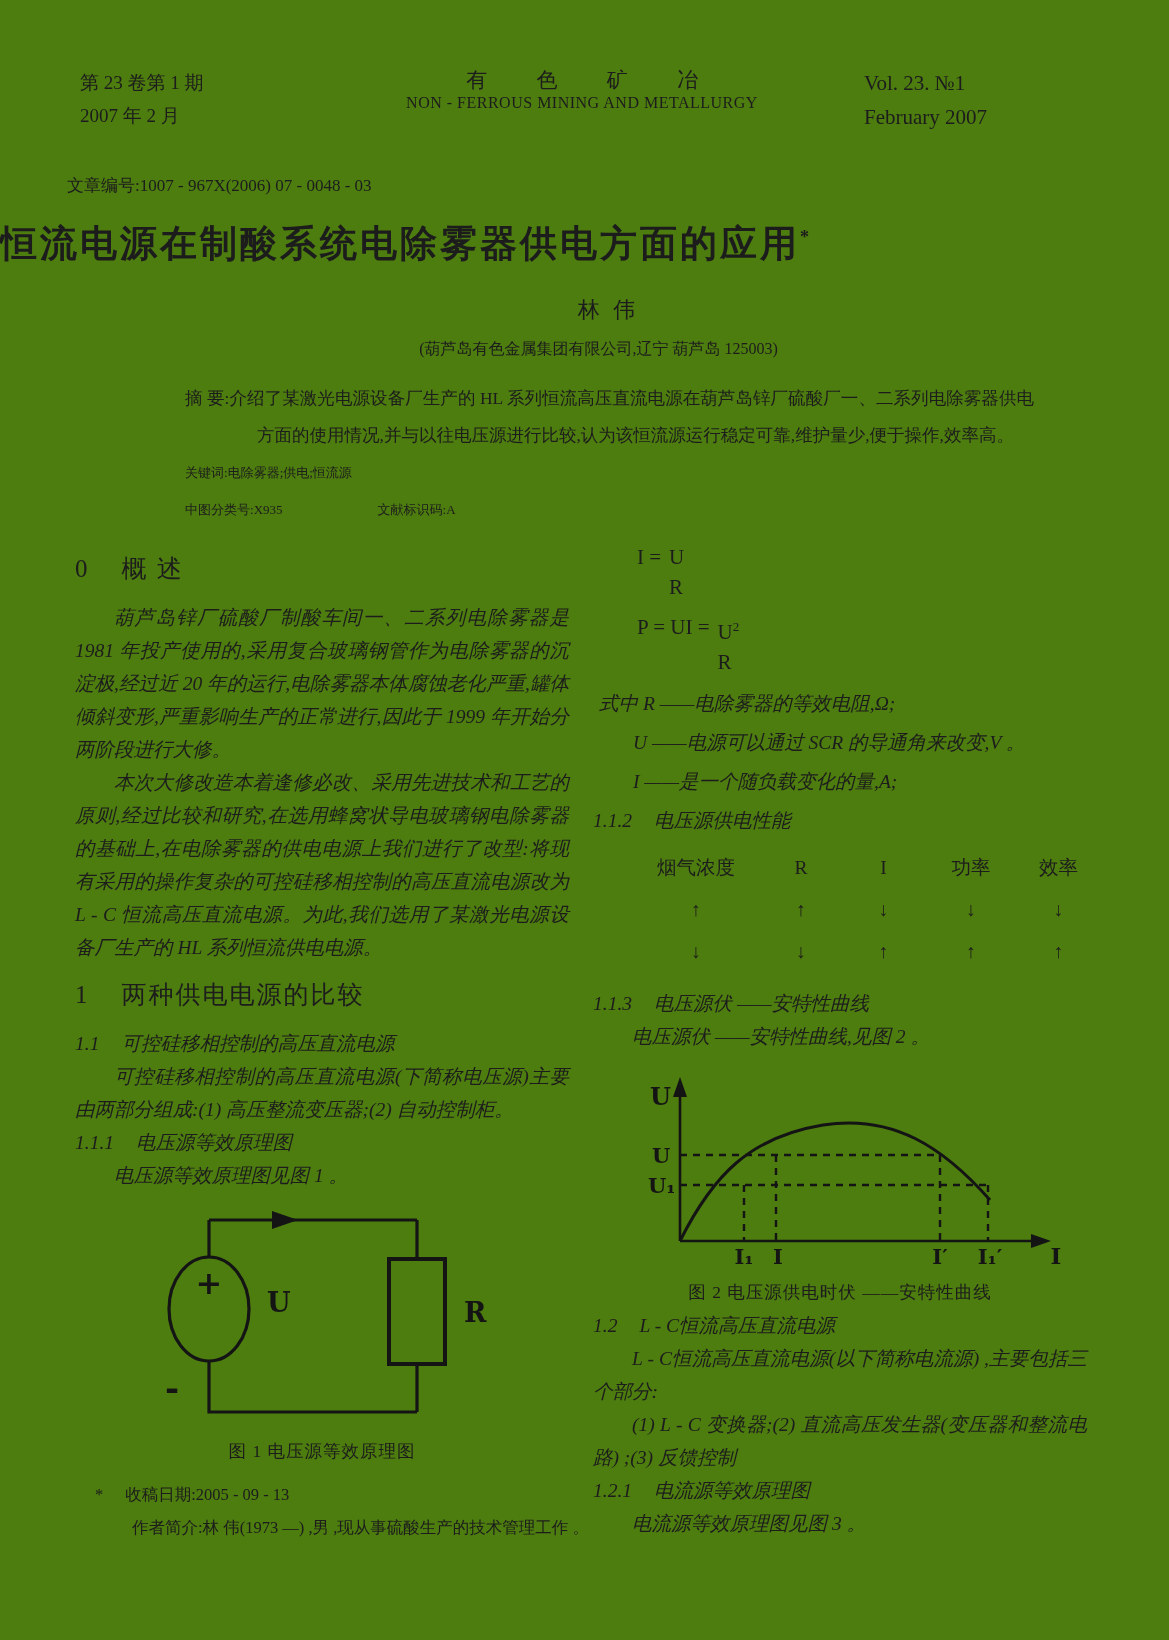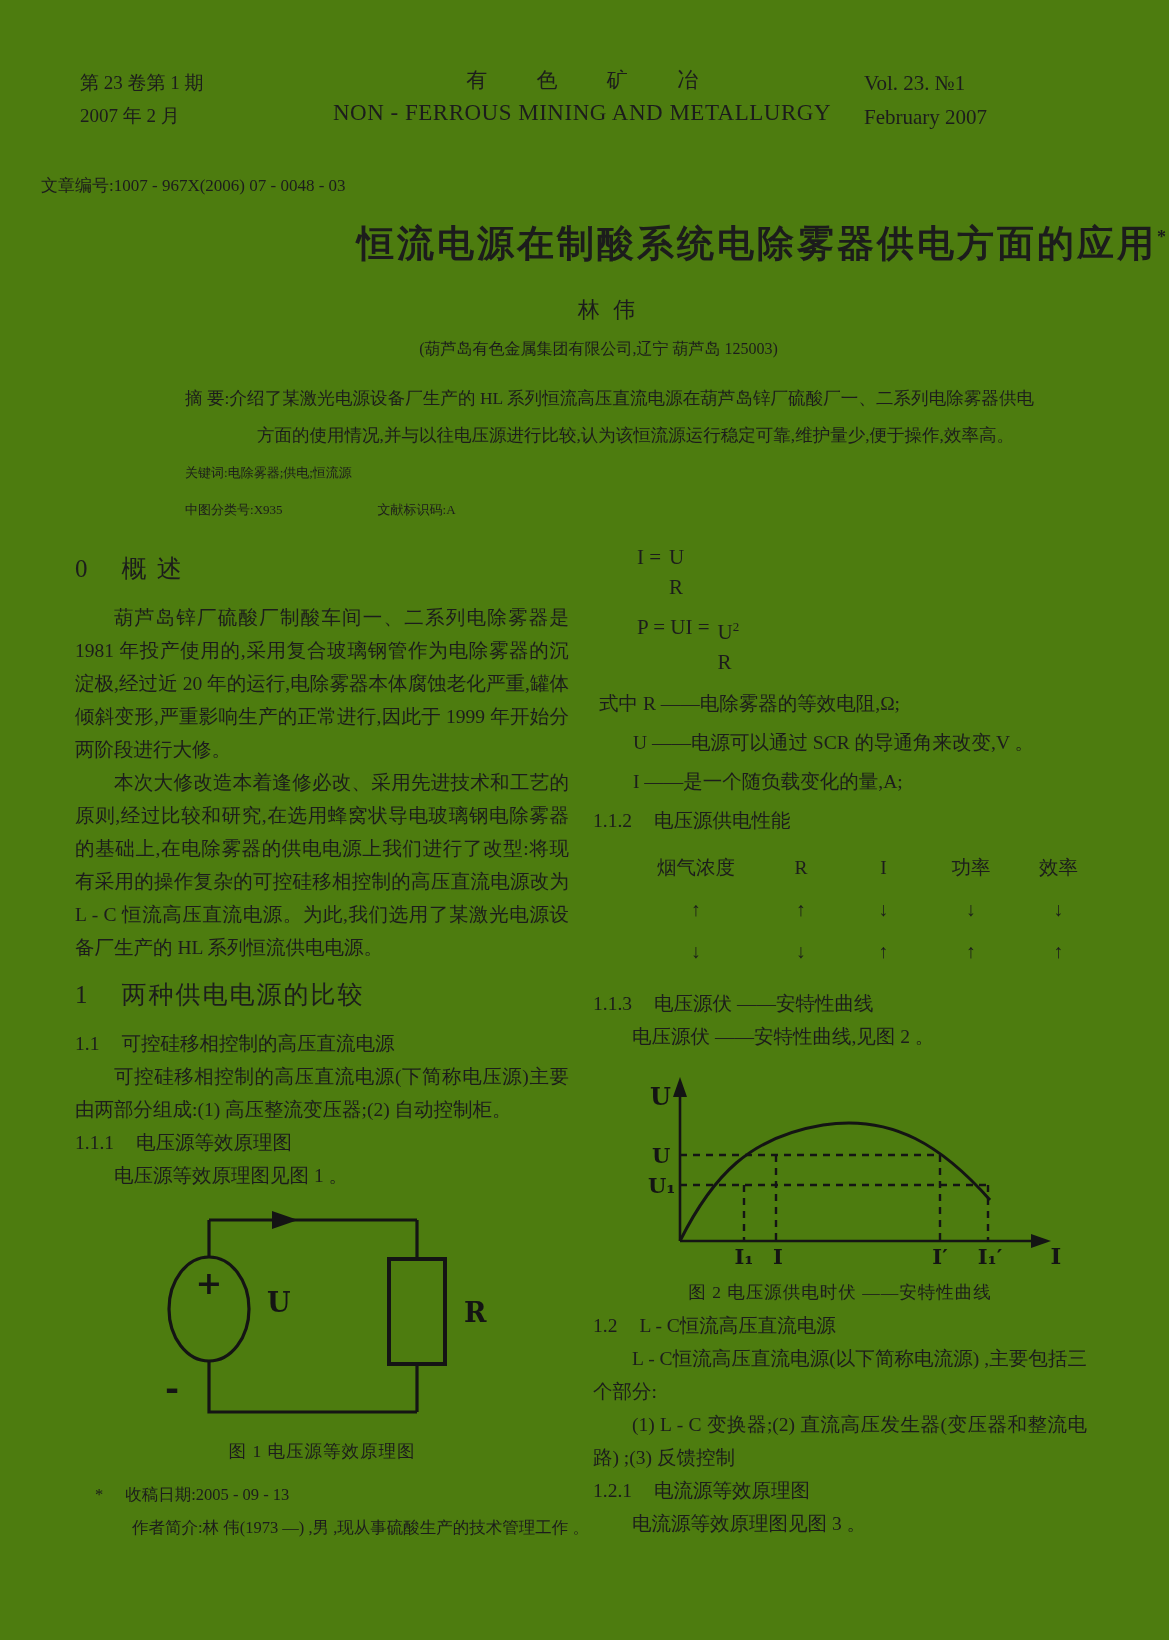--- a/index.html
+++ b/index.html
@@ -13,46 +13,46 @@
   }
   
   .header {
     display:flex; justify-content:space-between; align-items:flex-start;
     padding:66px 80px 0 80px;
   }
   .header .h-left  { width:220px; font-size:19px; line-height:33px; }
   .header .h-center{ flex:1; text-align:center; }
   .header .h-right { width:225px; text-align:left; font-size:21px; line-height:34px; }
   .journal-cn { font-size:21px; letter-spacing:22px; padding-left:22px; }
-  .journal-en { font-size:23px; margin-top:6px; letter-spacing:0.5px; }
-  .article-no { padding:40px 0 0 41px; font-size:17px; }
+  .journal-en { font-size:16px; letter-spacing:0.5px; }
+  .article-no { padding:40px 0 0 67px; font-size:17px; }
   
   .title {
-    text-align:right; margin-top:22px;
+    text-align:left; margin-top:22px;
     font-size:37px; font-weight:bold; letter-spacing:3px;
   }
   .title sup { font-size:18px; }
   .author { text-align:center; margin-top:26px; font-size:22px; letter-spacing:4px;padding-left:48px; }
   .affiliation { text-align:center; margin-top:14px; font-size:16px;padding-left:28px; }
   
   .abstract {
     margin:20px 135px 0 185px;
     font-size:17.5px; line-height:37px; text-align:justify;
     padding-left:72px; text-indent:-72px;
   }
   .meta-line { margin:0 135px 0 185px; font-size:13px; line-height:37px; }
   .clc-gap { display:inline-block; width:95px; }
   
   .columns {
     display:flex; gap:24px;
     padding:10px 80px 0 75px;
     align-items:flex-start;
   }
   .col { width:494px; font-size:19.5px; line-height:33px; text-align:justify; }
-  .col p { margin:0; }
+  .col p { margin:0;font-style:italic; }
   .indent { text-indent:2em; }
   .sec-h { font-size:25px; font-weight:normal; margin:14px 0 16px 0; letter-spacing:2px; }
   .sec-h .sec-no { margin-right:34px; letter-spacing:0; }
   .sub-h { margin:6px 0 2px 0; }
   .sub-h .sub-no { margin-right:22px; }
   
   .eq-block { margin:4px 0 0 44px; font-size:21px; }
   .equation { display:flex; align-items:flex-start; margin-bottom:10px; }
   .equation .lhs { line-height:30px; }
   .frac { display:inline-flex; flex-direction:column; margin-left:8px; line-height:30px; }

